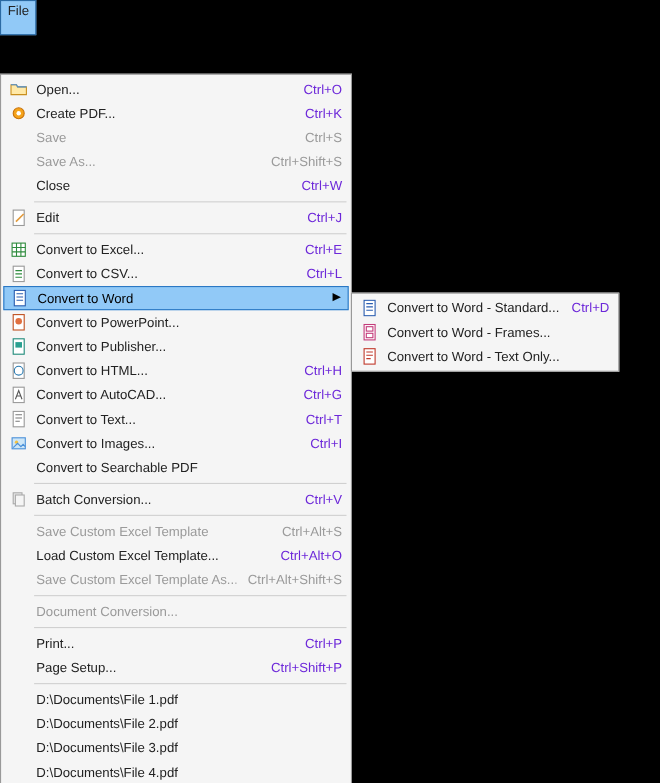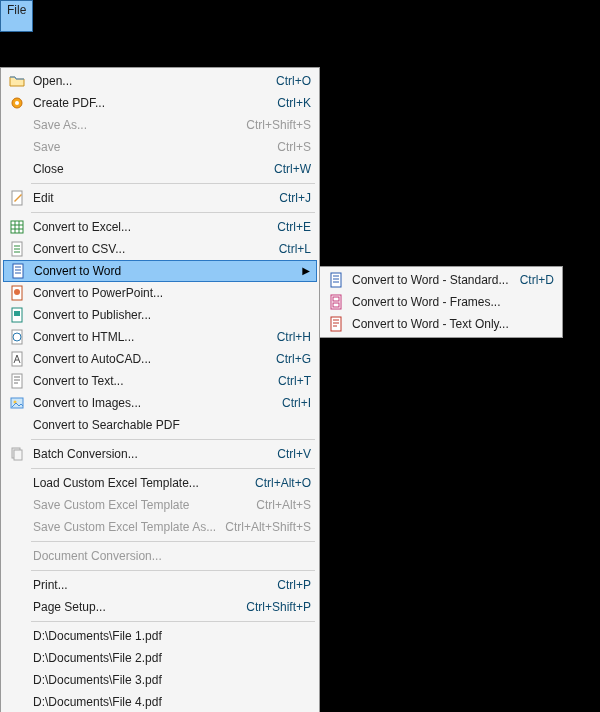--- a/index.html
+++ b/index.html
@@ -66,21 +66,21 @@
   .menu-row .icon-slot svg { display: block; }
   .menu-row .label {
     flex: 1 1 auto;
     padding-left: 4px;
     white-space: nowrap;
     overflow: hidden;
   }
   .menu-row .shortcut {
     flex: 0 0 auto;
     padding-left: 10px;
-    color: #0c4a6e;
+    color: #6d28d9;
   }
   .menu-row .arrow {
     flex: 0 0 10px;
     text-align: right;
     font-size: 10px;
     line-height: 10px;
   }
   .menu-row.disabled .label,
   .menu-row.disabled .shortcut {
     color: #9a9a9a;
@@ -130,28 +130,28 @@
           <circle cx="8" cy="8" r="5" fill="#f5a31a" stroke="#c9730a"></circle>
           <circle cx="8" cy="8" r="2" fill="#fff"></circle>
         </svg>
     </span>
     <span class="label">Create PDF...</span>
     <span class="shortcut">Ctrl+K</span>
   </div>
 
   <div class="menu-row disabled">
     <span class="icon-slot"></span>
+    <span class="label">Save</span>
+    <span class="shortcut">Ctrl+S</span>
+  </div>
+
+  <div class="menu-row disabled">
+    <span class="icon-slot"></span>
     <span class="label">Save As...</span>
     <span class="shortcut">Ctrl+Shift+S</span>
-  </div>
-
-  <div class="menu-row disabled">
-    <span class="icon-slot"></span>
-    <span class="label">Save</span>
-    <span class="shortcut">Ctrl+S</span>
   </div>
 
   <div class="menu-row">
     <span class="icon-slot"></span>
     <span class="label">Close</span>
     <span class="shortcut">Ctrl+W</span>
   </div>
 
   <div class="menu-sep"></div>
 
@@ -279,30 +279,30 @@
           <rect x="3" y="2" width="8" height="10" fill="#e8e8e8" stroke="#aaa"></rect>
           <rect x="5" y="4" width="8" height="10" fill="#f5f5f5" stroke="#aaa"></rect>
         </svg>
     </span>
     <span class="label">Batch Conversion...</span>
     <span class="shortcut">Ctrl+V</span>
   </div>
 
   <div class="menu-sep"></div>
 
+  <div class="menu-row disabled">
+    <span class="icon-slot"></span>
+    <span class="label">Save Custom Excel Template</span>
+    <span class="shortcut">Ctrl+Alt+S</span>
+  </div>
+
   <div class="menu-row">
     <span class="icon-slot"></span>
     <span class="label">Load Custom Excel Template...</span>
     <span class="shortcut">Ctrl+Alt+O</span>
-  </div>
-
-  <div class="menu-row disabled">
-    <span class="icon-slot"></span>
-    <span class="label">Save Custom Excel Template</span>
-    <span class="shortcut">Ctrl+Alt+S</span>
   </div>
 
   <div class="menu-row disabled">
     <span class="icon-slot"></span>
     <span class="label">Save Custom Excel Template As...</span>
     <span class="shortcut">Ctrl+Alt+Shift+S</span>
   </div>
 
   <div class="menu-sep"></div>
 

